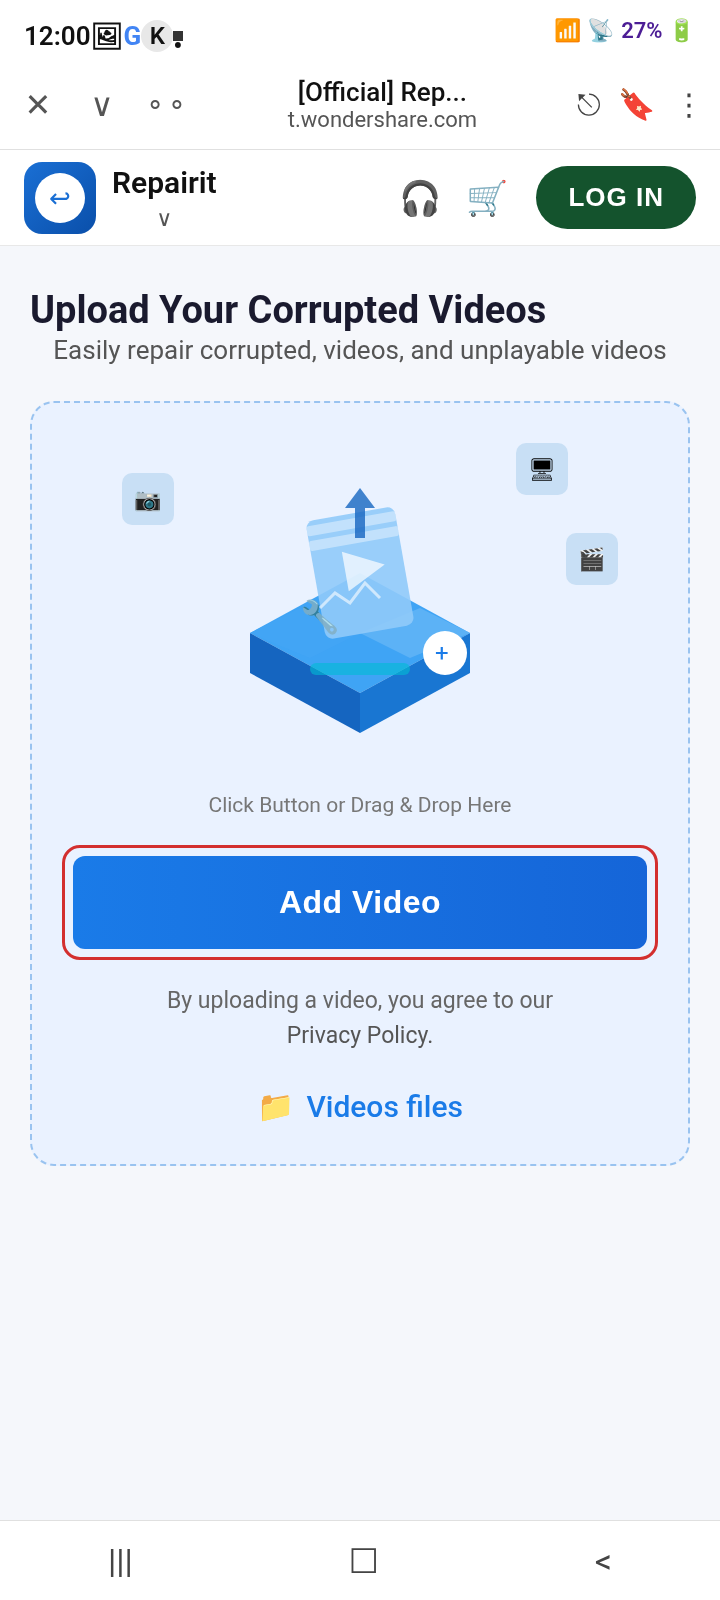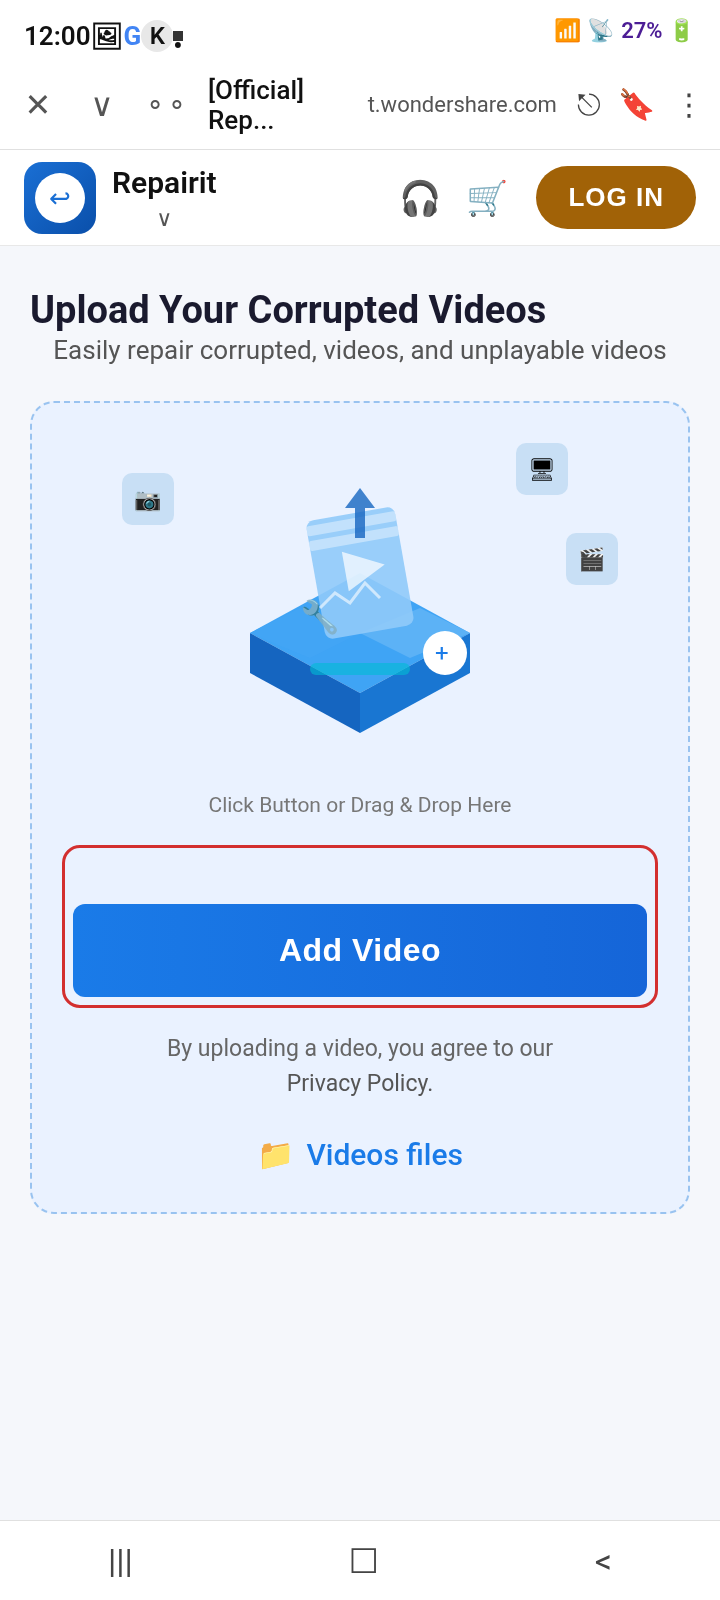--- a/index.html
+++ b/index.html
@@ -57,21 +57,21 @@
     .browser-icon {
       font-size: 32px;
       color: #555;
       cursor: pointer;
       width: 44px;
       text-align: center;
     }
     .browser-url-area {
       flex: 1;
       display: flex;
-      flex-direction: row;
+      flex-direction: column;
       align-items: center;
       justify-content: flex-end;
     }
     .browser-url-title {
       font-size: 26px;
       font-weight: 500;
       color: #111;
     }
     .browser-url-domain {
       font-size: 22px;
@@ -139,21 +139,21 @@
       color: #555;
     }
     .nav-spacer { flex: 1; }
     .nav-icon {
       font-size: 34px;
       color: #444;
       cursor: pointer;
       margin-left: 8px;
     }
     .nav-login-btn {
-      background: #a16207;
+      background: #14532d;
       color: #fff;
       border: none;
       border-radius: 40px;
       padding: 16px 32px;
       font-size: 26px;
       font-weight: 700;
       cursor: pointer;
       letter-spacing: 1px;
       margin-left: 12px;
     }
@@ -226,21 +226,20 @@
       width: 100%;
       background: linear-gradient(90deg, #1a7be8, #1565d8);
       color: #fff;
       border: none;
       border-radius: 12px;
       padding: 28px 0;
       font-size: 32px;
       font-weight: 600;
       cursor: pointer;
       letter-spacing: 0.5px;
-      margin-top: 48px;
     }
 
     .privacy-text {
       font-size: 23px;
       color: #666;
       text-align: center;
       line-height: 1.5;
       margin-bottom: 0;
     }
     .privacy-link {

